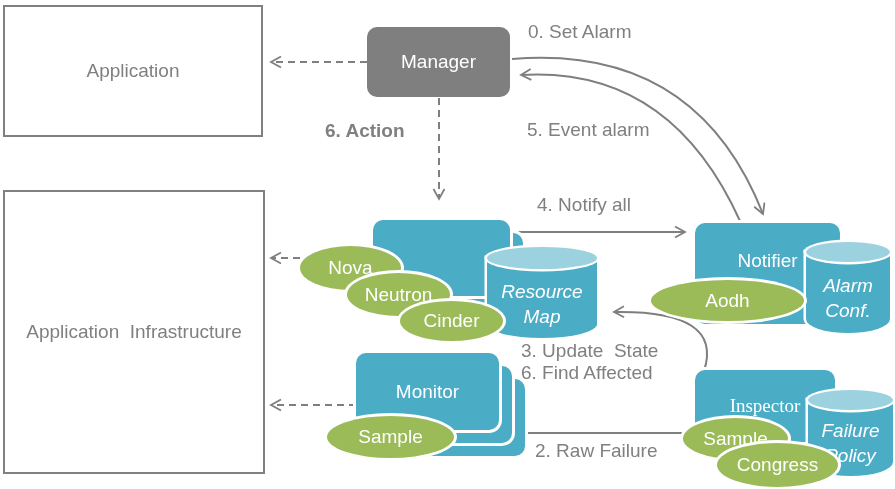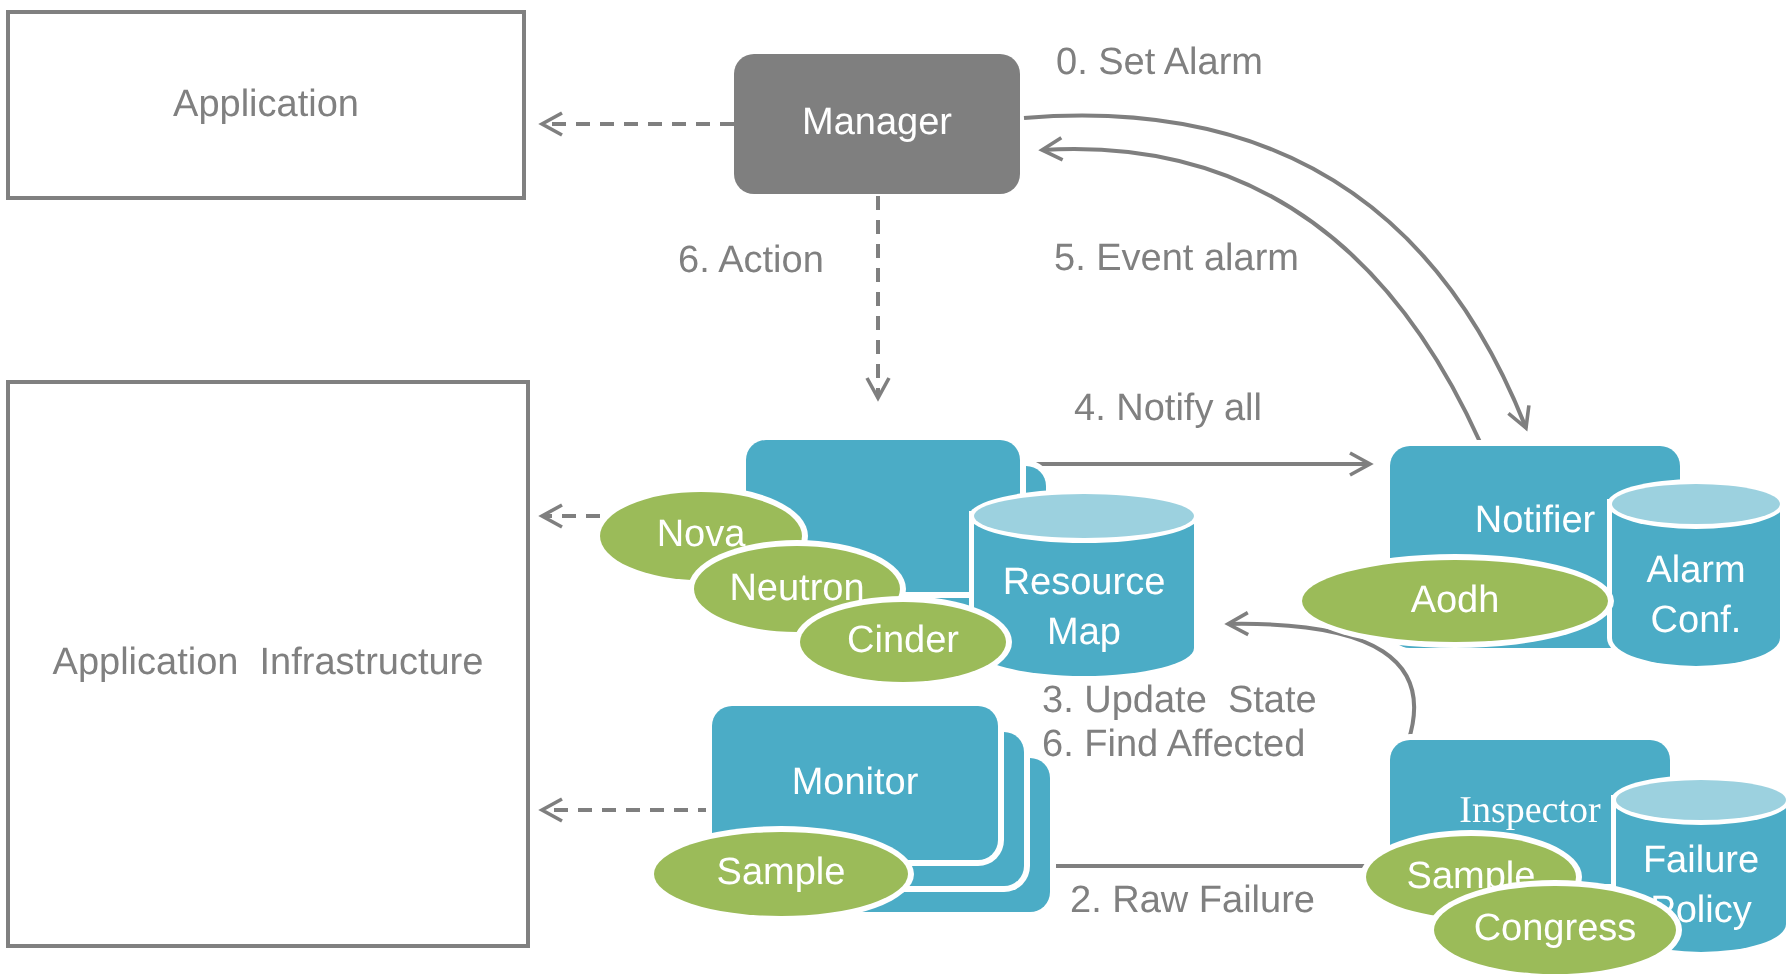--- a/index.html
+++ b/index.html
@@ -36,21 +36,21 @@
     box-shadow:0 0 0 3px #fff;
     display:flex;align-items:center;justify-content:center;color:var(--text_white);font-size:19px;}
 
   
   .cylinder{position:absolute;}
   .cyl-body{position:absolute;left:0;right:0;bottom:0;background:var(--teal);
     box-shadow:0 0 0 2.5px #fff;border-radius:0 0 50% 50% / 0 0 14px 14px;}
   .cyl-top{position:absolute;left:0;right:0;top:0;background:var(--teal_light);
     box-shadow:0 0 0 2.5px #fff;border-radius:50%;}
   .cyl-label{position:absolute;left:0;right:0;bottom:0;display:flex;flex-direction:column;
-    align-items:center;justify-content:center;color:var(--text_white);font-size:19px;line-height:25px;text-align:center;}
+    align-items:center;justify-content:center;color:var(--text_white);font-size:19px;line-height:25px;text-align:center;font-style:italic;}
 
   .flow-label{position:absolute;color:var(--text_gray);font-size:19px;white-space:pre;}
   .ws-pre{white-space:pre;}
   svg .solid{stroke:var(--line_gray);stroke-width:2;fill:none;}
   svg .dashed{stroke:var(--line_gray);stroke-width:2;fill:none;stroke-dasharray:7 5;}
 </style>
 </head>
 <body>
 
 <div class="canvas">
@@ -65,21 +65,21 @@
     <path class="dashed" d="M 439 98 L 439 199" marker-end="url(#arrow-open)"></path>
     <path class="dashed" d="M 360 258 L 271 258" marker-end="url(#arrow-open)"></path>
     <path class="dashed" d="M 356 405 L 271 405" marker-end="url(#arrow-open)"></path>
     <path class="solid" d="M 512 59 Q 696 44 763 214" marker-end="url(#arrow-open)"></path>
     <path class="solid" d="M 740 221 Q 670 66 521 75" marker-end="url(#arrow-open)"></path>
     <path class="solid" d="M 517 232 L 685 232" marker-end="url(#arrow-open)"></path>
     <path class="solid" d="M 523 433 L 683 433"></path>
     <path class="solid" d="M 704 371 Q 724 310 614 312" marker-end="url(#arrow-open)"></path>
   </svg>
 
-  <div class="outline-box" style="left:3px;top:5px;width:260px;height:95px;">
+  <div class="outline-box" style="left:3px;top:5px;width:260px;height:132px;">
     <div>Application</div>
   </div>
 
   <div class="outline-box" style="left:3px;top:190px;width:262px;height:284px;">
     <div class="ws-pre">Application  Infrastructure</div>
   </div>
 
   <div class="gray-box" style="left:367px;top:27px;width:143px;height:70px;">Manager</div>
 
   <div class="tealbox" style="left:386px;top:233px;width:137px;height:76px;"></div>
@@ -128,20 +128,20 @@
 
   <div class="pill" style="left:300px;top:246px;width:101px;height:44px;">Nova</div>
   <div class="pill" style="left:347px;top:273px;width:103px;height:43px;">Neutron</div>
   <div class="pill" style="left:400px;top:301px;width:103px;height:40px;">Cinder</div>
   <div class="pill" style="left:327px;top:416px;width:127px;height:42px;">Sample</div>
   <div class="pill" style="left:651px;top:280px;width:153px;height:41px;">Aodh</div>
   <div class="pill" style="left:683px;top:418px;width:105px;height:41px;">Sample</div>
   <div class="pill" style="left:717px;top:443px;width:121px;height:44px;">Congress</div>
 
   <div class="flow-label" style="left:528px;top:21px;">0. Set Alarm</div>
-  <div class="flow-label" style="left:339px;top:120px;">6. Action</div>
+  <div class="flow-label" style="left:325px;top:120px;font-weight:bold;">6. Action</div>
   <div class="flow-label" style="left:527px;top:119px;">5. Event alarm</div>
   <div class="flow-label" style="left:537px;top:194px;">4. Notify all</div>
   <div class="flow-label" style="left:521px;top:340px;">3. Update  State</div>
   <div class="flow-label" style="left:521px;top:362px;">6. Find Affected</div>
   <div class="flow-label" style="left:535px;top:440px;">2. Raw Failure</div>
 
 </div>
 
 </body></html>

